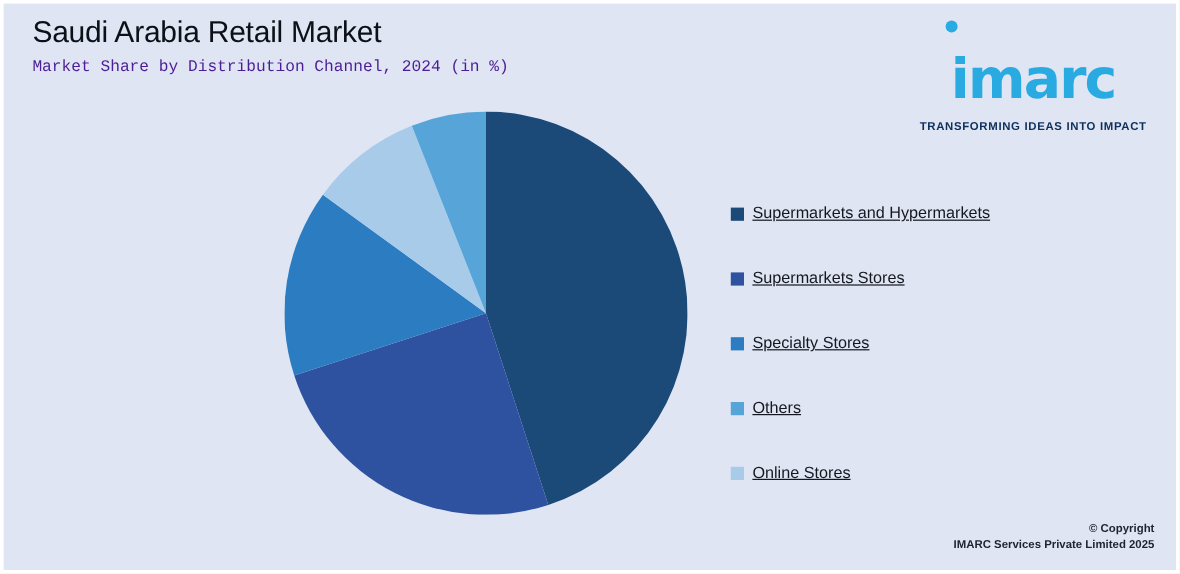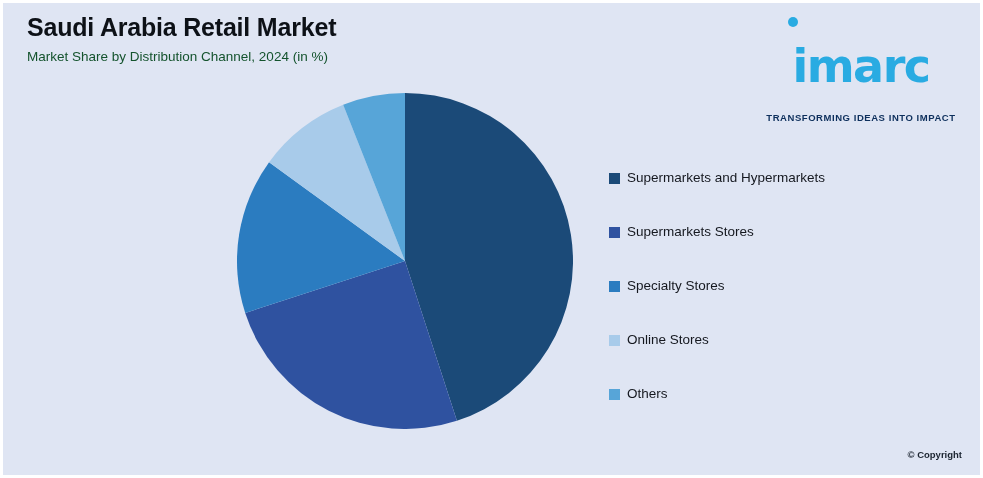--- a/index.html
+++ b/index.html
@@ -23,31 +23,32 @@
     overflow: hidden;
   }
   #header {
     position: absolute;
     left: 24px;
     top: 10px;
     width: 620px;
   }
   #chart-title {
     font-size: 25px;
-    font-weight: bold;
+    font-weight: normal;
     color: #0d1117;
     letter-spacing: -0.2px;
     line-height: 1.18;
     margin: 0;
   }
   #chart-subtitle {
     font-size: 13.5px;
-    color: #14532d;
+    color: #4c1d95;
     margin-top: 6px;
     line-height: 1.2;
+    font-family: Liberation Mono, monospace;
   }
   #logo-block {
     position: absolute;
     right: 14px;
     top: 10px;
     width: 210px;
     text-align: center;
   }
   #logo-dot {
     position: absolute;
@@ -65,21 +66,21 @@
     letter-spacing: -1.5px;
     line-height: 1;
     margin-top: 30px;
     font-family: "DejaVu Sans", sans-serif;
   }
   #logo-tagline {
     font-size: 9.5px;
     font-weight: bold;
     color: #0d2f5c;
     letter-spacing: 0.55px;
-    margin-top: 23px;
+    margin-top: 11px;
     font-family: "Liberation Sans", sans-serif;
   }
   #pie-wrap {
     position: absolute;
     left: 234px;
     top: 90px;
     width: 336px;
     height: 336px;
   }
   #pie-svg {
@@ -102,20 +103,21 @@
     width: 11px;
     height: 11px;
     flex: 0 0 auto;
     margin-right: 7px;
   }
   .legend-label {
     font-size: 13.5px;
     color: #15181f;
     line-height: 1;
     white-space: nowrap;
+    text-decoration: underline;
   }
   #footer {
     position: absolute;
     right: 18px;
     bottom: 12px;
     text-align: right;
     margin-left: 40px;
   }
   .footer-line {
     font-size: 9.5px;
@@ -159,26 +161,27 @@
       </div>
       <div class="legend-item">
         <span class="legend-swatch" style="background: rgb(47, 82, 160);"></span>
         <span class="legend-label">Supermarkets Stores</span>
       </div>
       <div class="legend-item">
         <span class="legend-swatch" style="background: rgb(43, 124, 192);"></span>
         <span class="legend-label">Specialty Stores</span>
       </div>
       <div class="legend-item">
+        <span class="legend-swatch" style="background: rgb(87, 165, 216);"></span>
+        <span class="legend-label">Others</span>
+      </div>
+      <div class="legend-item">
         <span class="legend-swatch" style="background: rgb(168, 203, 234);"></span>
         <span class="legend-label">Online Stores</span>
-      </div>
-      <div class="legend-item">
-        <span class="legend-swatch" style="background: rgb(87, 165, 216);"></span>
-        <span class="legend-label">Others</span>
       </div>
     </div>
 
   <div id="footer">
     <div class="footer-line">© Copyright</div>
+    <div class="footer-line">IMARC Services Private Limited 2025</div>
   </div>
 
 </div>
 
 </body></html>

